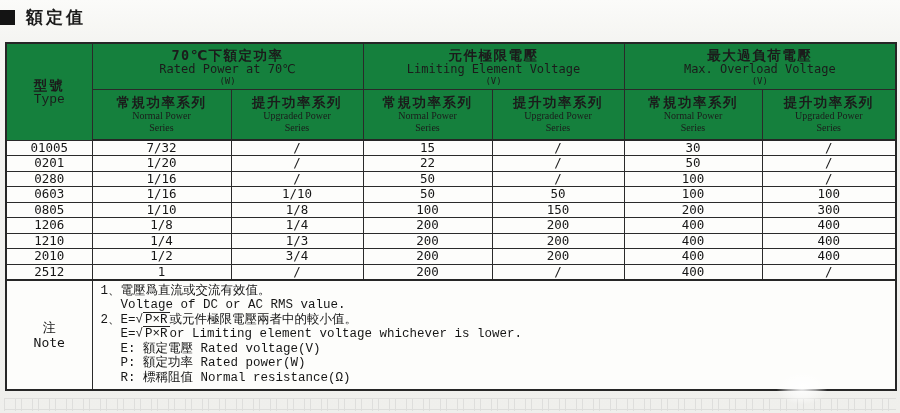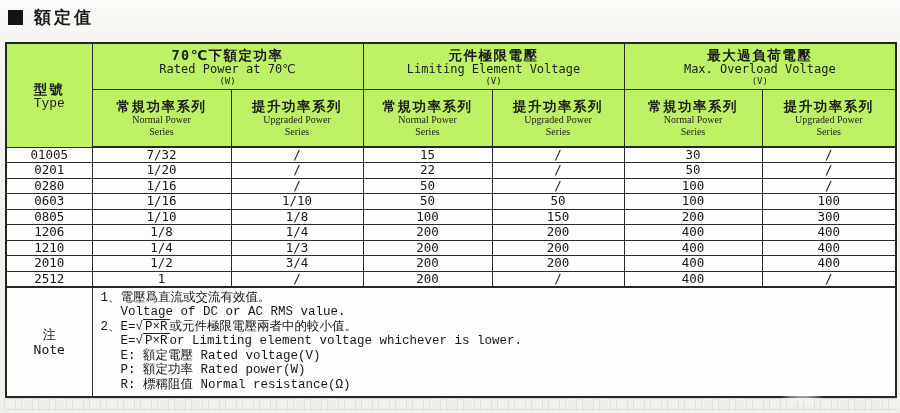--- a/index.html
+++ b/index.html
@@ -4,33 +4,33 @@
 <style>
   * { margin:0; padding:0; box-sizing:border-box; }
   html,body { width:900px; height:413px; }
   body {
     position:relative;
     background:linear-gradient(#fbfbf9 0px, #f4f4f1 45px, #efefec 100%);
     font-family:"DejaVu Sans Mono","DejaVu Sans","Liberation Sans",sans-serif;
     color:#1b1b1b;
     overflow:hidden;
   }
-  .title-row { position:absolute; top:6px; left:8px; display:flex; align-items:center; }
+  .title-row { position:absolute; top:6px; left:0; display:flex; align-items:center; }
   .title-square { width:15px; height:15px; background:#141414; margin-right:11px; }
   .title-zh { font-size:17px; font-weight:bold; letter-spacing:3px; }
   .title-en { font-size:17px; font-weight:bold; margin-left:12px; letter-spacing:0.5px; }
 
   table.ratings {
     position:absolute; top:42px; left:5px; width:890px;
     border-collapse:collapse; table-layout:fixed;
     background:#fdfdfb; border:2px solid #262626;
   }
   .ratings th, .ratings td { border:1px solid #2a2a2a; text-align:center; vertical-align:middle; }
-  .ratings thead th { background:#bef264; font-weight:normal;text-align:center; }
-  .ratings tr.subheader th { border-bottom:2px solid #262626; height:58px; }
+  .ratings thead th { background:#15803d; font-weight:normal;text-align:center; }
+  .ratings tr.subheader th { border-bottom:2px solid #262626; height:51px; }
   .ratings tr.groups th { height:46px; }
   .hzh { font-size:13.5px; font-weight:bold; letter-spacing:1.5px; line-height:16px; }
   .hen { font-size:12px; line-height:13px; }
   .hunit { font-size:9px; line-height:10px; }
   .sub-en { font-size:10px; line-height:12px;font-family:Liberation Serif, serif; }
   .type-th .hzh { letter-spacing:2px; }
   .type-th .hen { font-size:13px;font-family:Liberation Mono, monospace; }
 
   .ratings tbody td { height:15.5px; font-size:12.5px; line-height:14px; padding:0; color:#161616; }
 

